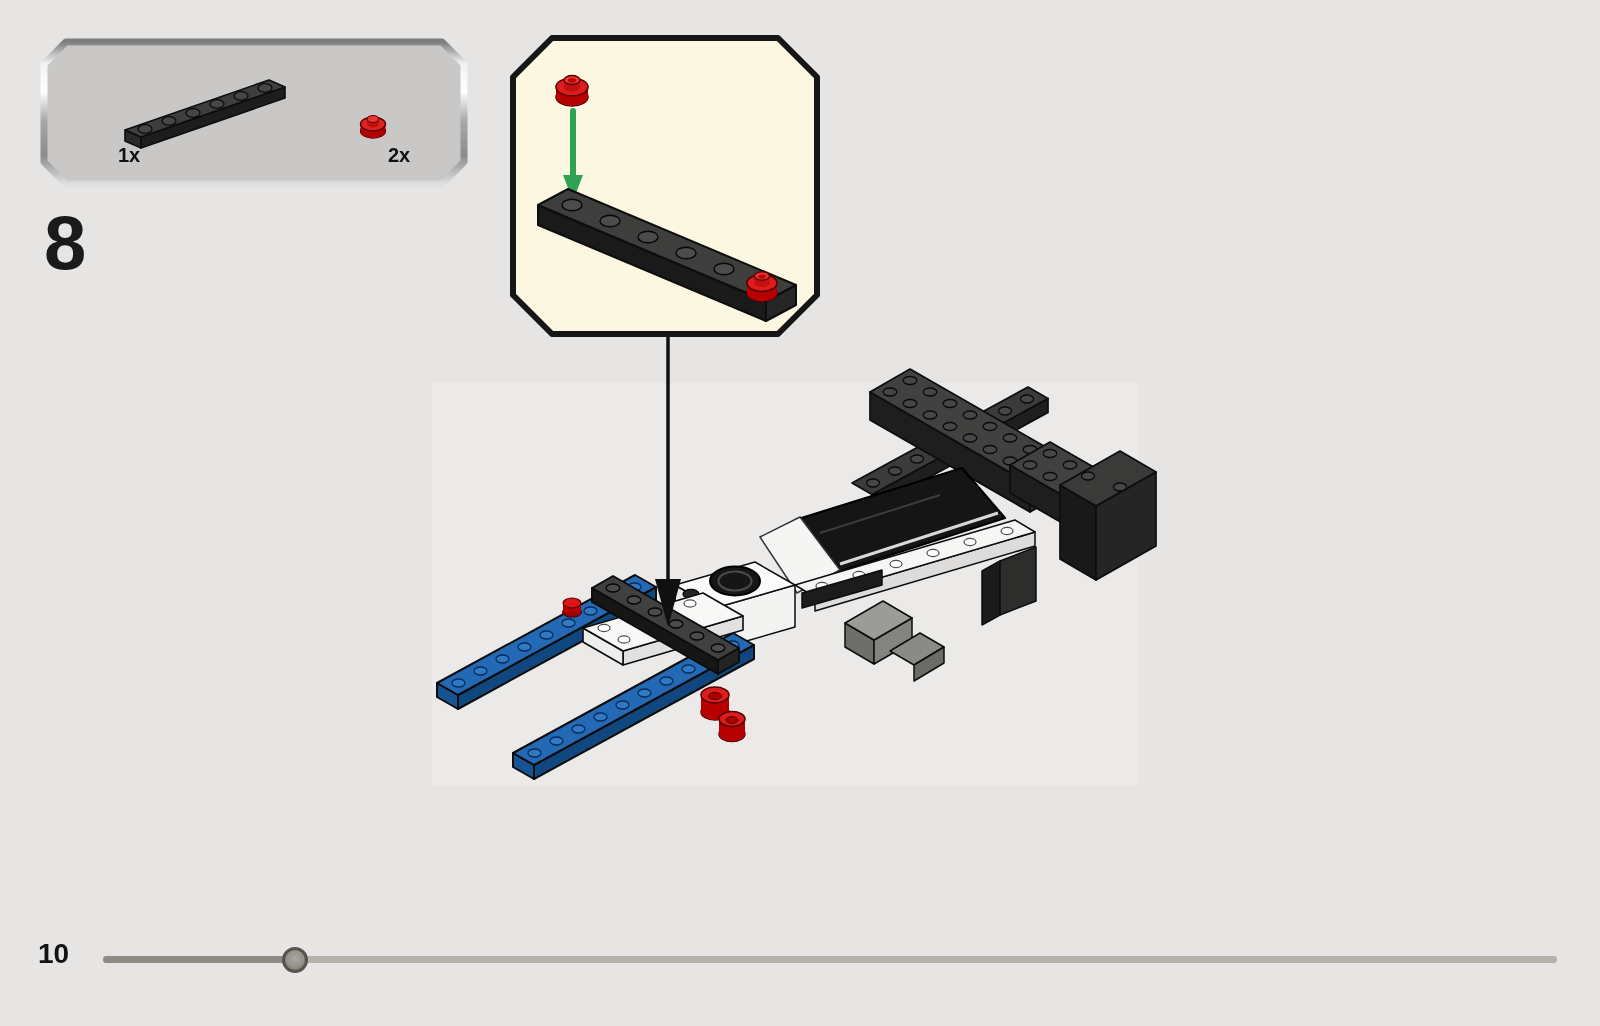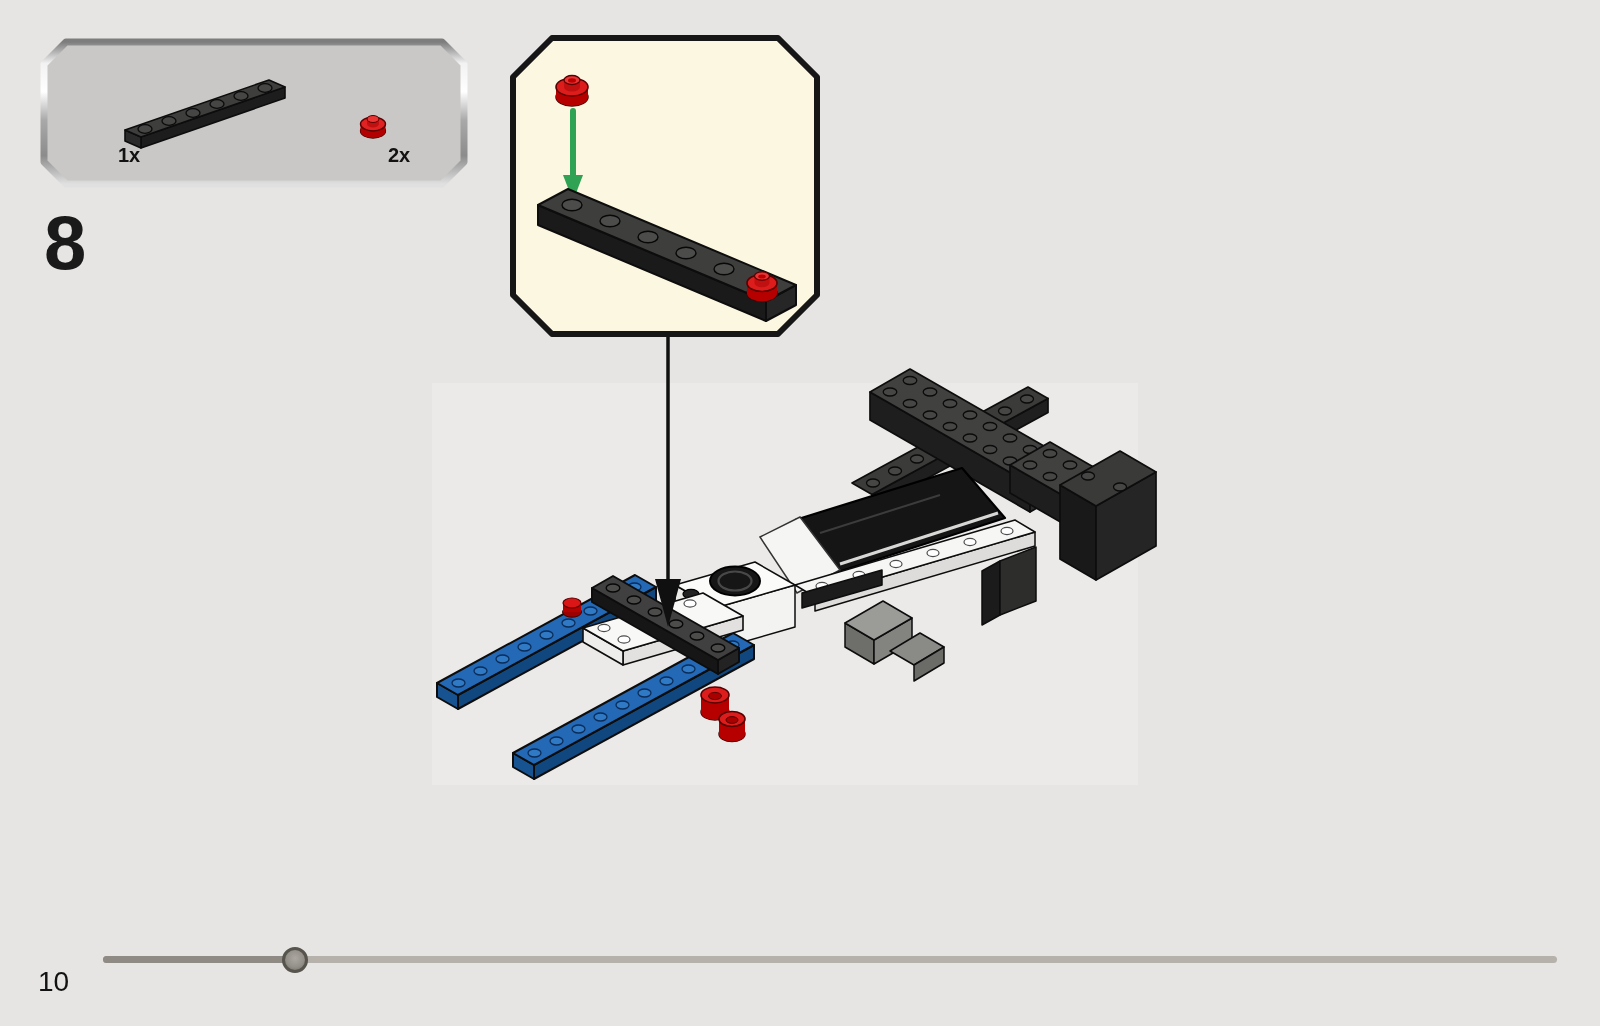--- a/index.html
+++ b/index.html
@@ -10,21 +10,21 @@
     color:#141414;
   }
   .parts-box{position:absolute;left:40px;top:38px;width:428px;height:150px;}
   .parts-label{position:absolute;font-size:20px;font-weight:600;color:#121212;}
   .label-1x{left:78px;top:106px;text-align:center;}
   .label-2x{left:316px;top:106px;margin-left:32px;}
   .step-number{position:absolute;left:44px;top:205px;font-size:76px;font-weight:700;color:#1a1a1a;line-height:1;}
   .callout{position:absolute;left:510px;top:35px;width:310px;height:302px;}
   .pointer{position:absolute;left:640px;top:337px;width:56px;height:292px;z-index:10;}
   .model{position:absolute;left:420px;top:365px;width:745px;height:440px;z-index:1;}
-  .page-number{position:absolute;left:38px;top:938px;font-size:28px;font-weight:400;color:#121212;margin-top:28px;}
+  .page-number{position:absolute;left:38px;top:938px;font-size:28px;font-weight:700;color:#121212;}
   .progress{position:absolute;left:103px;top:947px;width:1454px;height:26px;}
   .progress-track{position:absolute;left:0;top:9px;width:100%;height:7px;background:#b6b1ab;border-radius:4px;}
   .progress-fill{position:absolute;left:0;top:9px;width:192px;height:7px;background:#8f8a84;border-radius:4px;}
   .progress-knob{position:absolute;left:179px;top:0;width:26px;height:26px;border-radius:50%;
     background:radial-gradient(circle at 50% 42%, #aca7a1 0%, #94908a 55%, #6e6a64 100%);
     border:3px solid #57534d;box-sizing:border-box;}
   
   .o{stroke:#0d0d0d;stroke-linejoin:round;}
   .sg{fill:#464645;stroke:#0b0b0b;stroke-width:1.3px;}
   .sb{fill:#3079c5;stroke:#0a2c59;stroke-width:1.3px;}

